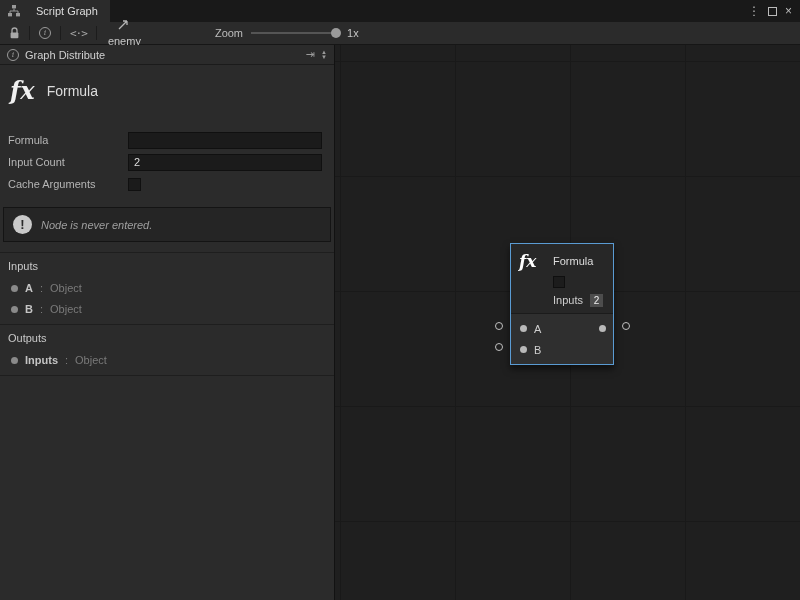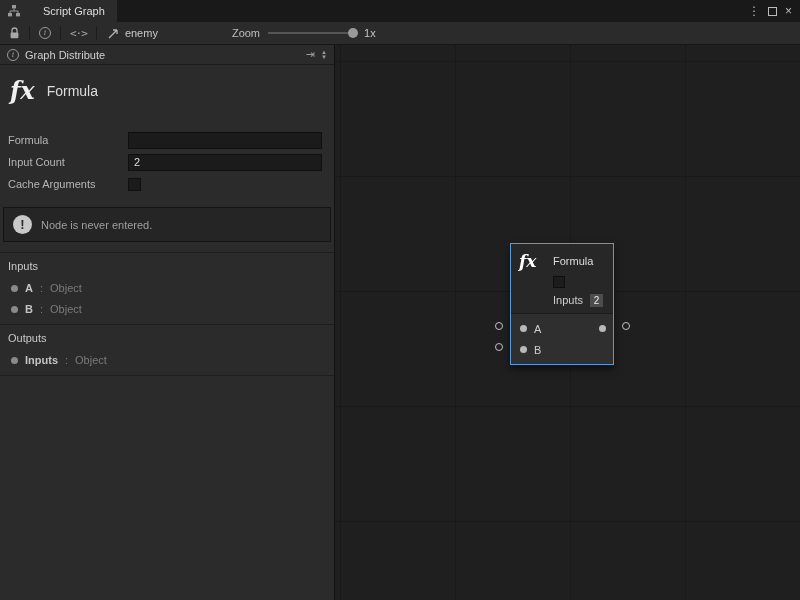--- a/index.html
+++ b/index.html
@@ -5,32 +5,32 @@
   * { margin:0; padding:0; box-sizing:border-box; }
   html,body { width:800px; height:600px; background:#111; overflow:hidden; }
   #app {
     width:800px; height:600px; display:flex; flex-direction:column;
     font-family:"Liberation Sans", sans-serif; font-size:11px; color:#c8c8c8;
     background:#1f1f1f; user-select:none;
   }
 
   
   .tabbar { height:22px; background:#191919; display:flex; align-items:stretch; flex:0 0 auto; }
-  .tab { display:flex; align-items:center; gap:23px; padding:0 12px 0 8px; background:#2b2b2b; color:#ddd; }
+  .tab { display:flex; align-items:center; gap:16px; padding:0 12px 0 8px; background:#2b2b2b; color:#ddd; }
   .win-controls { margin-left:auto; display:flex; align-items:center; gap:8px; padding-right:8px; color:#bbb; }
   .win-controls .glyph { font-size:12px; line-height:1; cursor:default; }
   .maxbox { width:9px; height:9px; border:1px solid #bbb; display:inline-block; }
 
   
   .toolbar { height:23px; background:#2b2b2b; border-bottom:1px solid #161616;
              display:flex; align-items:center; padding:0 5px; flex:0 0 auto; }
   .tsep { width:1px; height:14px; background:#1c1c1c; margin:0 5px; flex:0 0 auto; }
   .ticon { color:#a8a8a8; display:flex; align-items:center; justify-content:center; padding:0 4px; }
   .code-glyph { font-family:"DejaVu Sans Mono", monospace; font-size:11px; letter-spacing:-1px; color:#a8a8a8; }
-  .graph-item { display:flex; align-items:center; gap:5px; padding:0 6px; color:#c8c8c8; }
+  .graph-item { display:flex; align-items:center; gap:5px; padding:0 6px; color:#c8c8c8;flex-direction:column; }
   .zoom-wrap { display:flex; align-items:center; margin-left:22px; }
   .zoom-label { color:#bdbdbd; margin-right:8px;margin-left:46px; }
   .slider { width:86px; height:2px; background:#555; position:relative; margin-right:10px; }
   .slider .handle { position:absolute; right:-4px; top:-4px; width:10px; height:10px; border-radius:50%; background:#9a9a9a; }
   .zoom-value { color:#c4c4c4; margin-right:10px; }
   .tbtns { display:flex; align-items:center; height:100%; margin-left:2px; }
   .tbtn { display:flex; align-items:center; height:100%; padding:0 7px; color:#c8c8c8; cursor:default; white-space:nowrap; }
   .tbtn.active { background:#505050; color:#eee; }
   .tbtn.disabled { color:#6d6d6d; }
   .caret { font-size:7px; margin-left:4px; transform:translateY(1px); }
@@ -58,21 +58,21 @@
   .frow { display:flex; align-items:center; height:18px; }
   .flabel { width:120px; color:#b5b5b5; flex:0 0 auto; }
   .finput { flex:1; height:17px; background:#1b1b1b; border:1px solid #101010; color:#dddddd;
             font:inherit; padding:0 5px; outline:none; }
   .checkbox { width:13px; height:13px; background:#1b1b1b; border:1px solid #101010; }
 
   .warnbox { margin:8px 3px 10px 3px; border:1px solid #141414; background:#252525;
              display:flex; align-items:center; gap:9px; padding:7px 9px; }
   .warnicon { width:19px; height:19px; border-radius:50%; background:#c9c9c9; color:#2a2a2a;
               font-weight:bold; font-size:13px; text-align:center; line-height:19px; flex:0 0 auto; }
-  .warntext { color:#9f9f9f; }
+  .warntext { color:#9f9f9f;font-style:italic; }
 
   .section-h { padding:7px 8px 6px 8px; color:#c8c8c8; }
   .port-row { display:flex; align-items:center; gap:7px; padding:4px 8px 5px 11px; }
   .pdot { width:7px; height:7px; border-radius:50%; background:#8a8a8a; flex:0 0 auto; }
   .pname { color:#c4c4c4; font-weight:bold; }
   .psep { color:#7a7a7a; }
   .ptype { color:#7a7a7a; }
   .section-gap { height:4px; }
 
   

